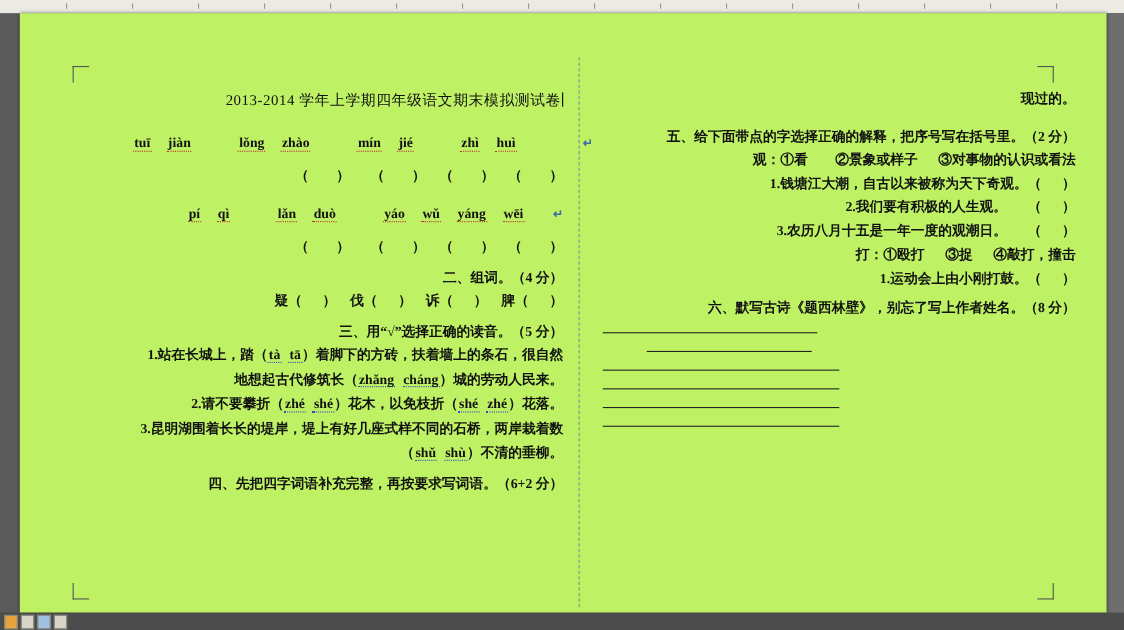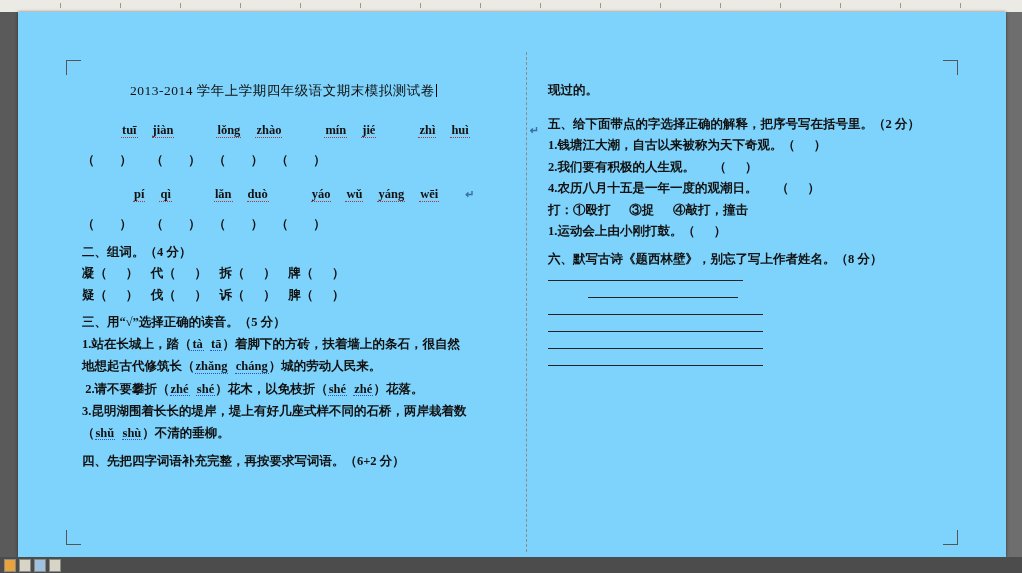--- a/index.html
+++ b/index.html
@@ -49,23 +49,24 @@
     height: 545px;
     background: #5a5a5a;
   }
   
   .page {
     position: absolute;
     top: 12px;
     left: 18px;
     width: 988px;
     height: 545px;
-    background: #7dd3fc;
+    background: #bef264;
     box-shadow: 0 0 3px rgba(0,0,0,0.5);
     overflow: hidden;
+    text-align: right;
   }
   
   .crop {
     position: absolute;
     width: 14px;
     height: 14px;
   }
   .crop.tl { top: 48px; left: 48px; border-left: 1px solid #555; border-top: 1px solid #555; }
   .crop.tr { top: 48px; right: 48px; border-right: 1px solid #555; border-top: 1px solid #555; }
   .crop.bl { bottom: 12px; left: 48px; border-left: 1px solid #555; border-bottom: 1px solid #555; }
@@ -219,21 +220,20 @@
 
       <div class="line pilot-row">
         <span class="sp sp-s"></span><span class="pil">pí</span><span class="sp sp-xs"></span><span class="pil">qì</span><span class="sp sp-m"></span><span class="pil">lǎn</span><span class="sp sp-xs"></span><span class="pil">duò</span><span class="sp sp-m"></span><span class="pil">yáo</span><span class="sp sp-xs"></span><span class="pil">wǔ</span><span class="sp sp-xs"></span><span class="pil">yáng</span><span class="sp sp-xs"></span><span class="pil">wēi</span><span class="sp sp-s"></span><span class="pmark">↵</span>
       </div>
 
       <div class="line brackets">（        ）      （        ）    （        ）    （        ）</div>
 
       <div class="row-gap"></div>
 
       <div class="line">二、组词。（4 分）</div>
-      <div class="line">凝（      ）    代（      ）    拆（      ）    牌（      ）</div>
       <div class="line">疑（      ）    伐（      ）    诉（      ）    脾（      ）</div>
 
       <div class="row-gap"></div>
 
       <div class="line">三、用“√”选择正确的读音。（5 分）</div>
       <div class="line">1.站在长城上，踏（<span class="wavy">tà</span>&nbsp;&nbsp;<span class="wavy">tā</span>）着脚下的方砖，扶着墙上的条石，很自然</div>
       <div class="line">地想起古代修筑长（<span class="wavy">zhǎng</span>&nbsp;&nbsp;<span class="wavy">cháng</span>）城的劳动人民来。</div>
       <div class="line">&nbsp;2.请不要攀折（<span class="wavy">zhé</span>&nbsp;&nbsp;<span class="wavy">shé</span>）花木，以免枝折（<span class="wavy">shé</span>&nbsp;&nbsp;<span class="wavy">zhé</span>）花落。</div>
       <div class="line">3.昆明湖围着长长的堤岸，堤上有好几座式样不同的石桥，两岸栽着数</div>
       <div class="line">（<span class="wavy">shǔ</span>&nbsp;&nbsp;<span class="wavy">shù</span>）不清的垂柳。</div>
@@ -242,23 +242,24 @@
 
       <div class="line">四、先把四字词语补充完整，再按要求写词语。（6+2 分）</div>
     </div>
 
     <div class="col right">
       <div class="line">现过的。</div>
       <div class="row-gap"></div>
       <div class="row-gap"></div>
 
       <div class="line">五、给下面带点的字选择正确的解释，把序号写在括号里。（2 分）</div>
+      <div class="line">观：①看        ②景象或样子      ③对事物的认识或看法</div>
       <div class="line">1.钱塘江大潮，自古以来被称为天下奇观。（      ）</div>
       <div class="line">2.我们要有积极的人生观。      （      ）</div>
-      <div class="line">4.农历八月十五是一年一度的观潮日。      （      ）</div>
+      <div class="line">3.农历八月十五是一年一度的观潮日。      （      ）</div>
       <div class="line">打：①殴打      ③捉      ④敲打，撞击</div>
       <div class="line">1.运动会上由小刚打鼓。（      ）</div>
 
       <div class="row-gap"></div>
 
       <div class="line">六、默写古诗《题西林壁》，别忘了写上作者姓名。（8 分）</div>
 
       <div class="row-gap"></div>
 
       <span class="blankline w1"></span>

